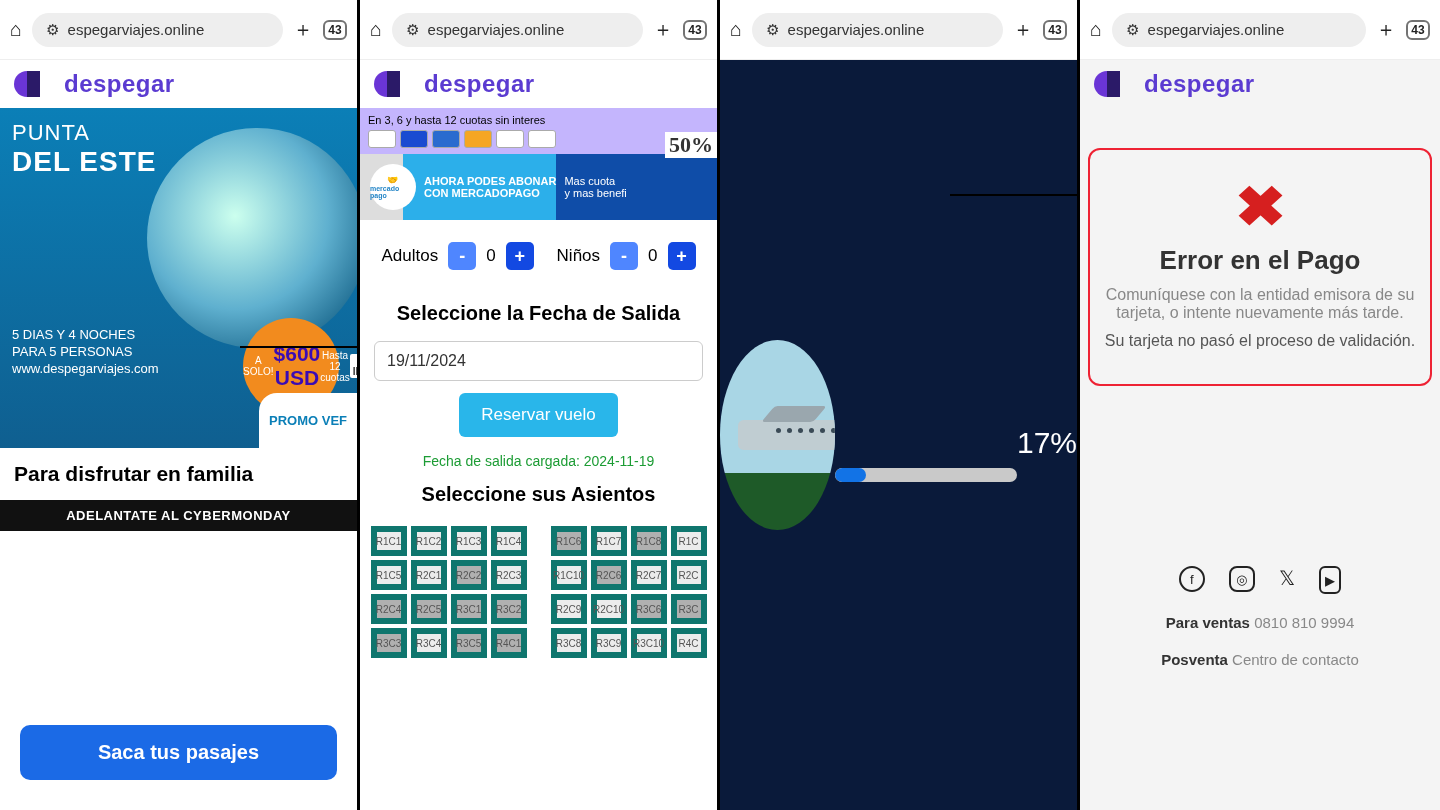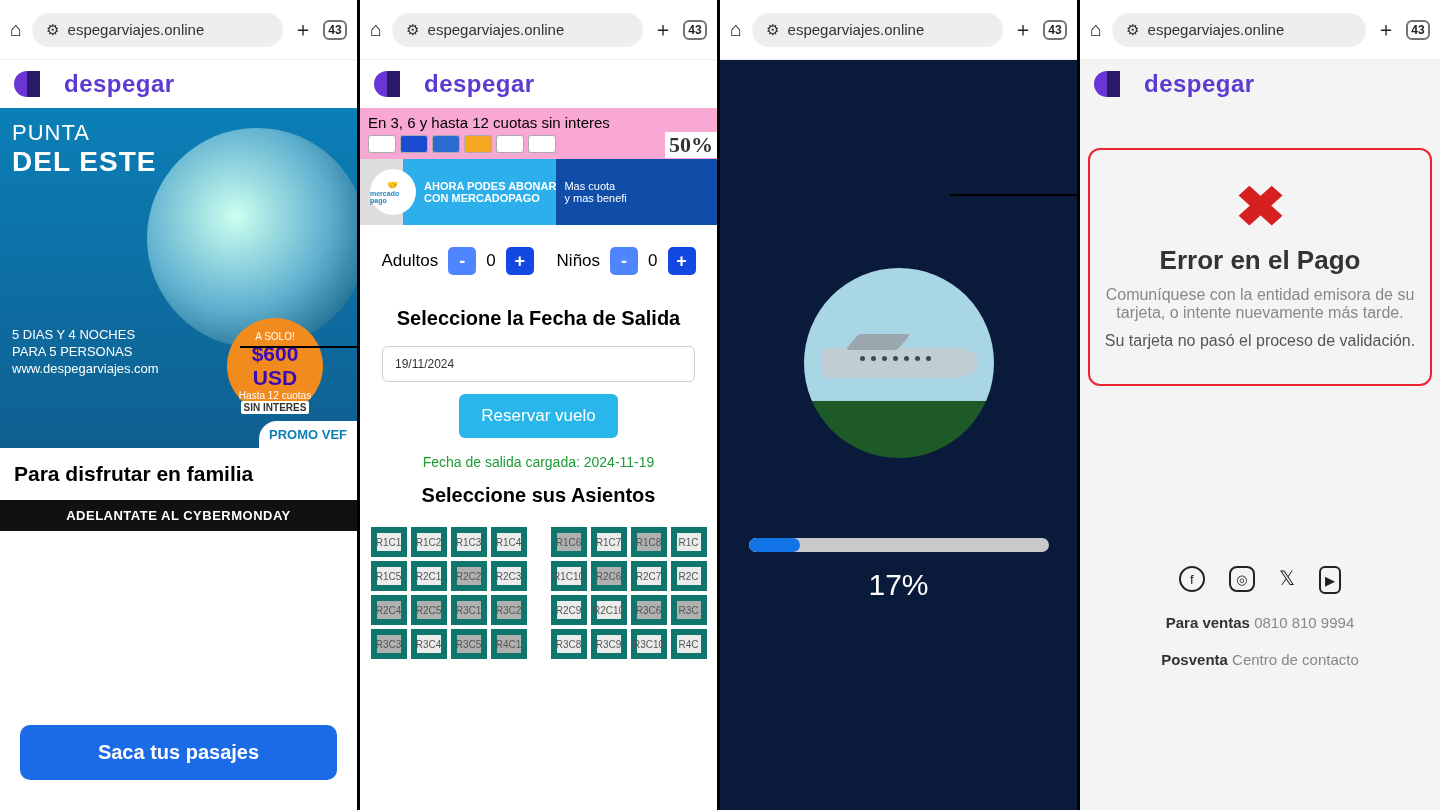--- a/index.html
+++ b/index.html
@@ -9,54 +9,54 @@
 .home-btn,.add-btn,.tab-badge{font-size:20px;color:#222}
 .url-pill{flex:1;background:#eee;border-radius:20px;padding:8px 14px;display:flex;align-items:center;gap:8px;font-size:15px;color:#333}
 .tab-badge{border:2px solid #737373;border-radius:6px;padding:1px 3px;font-size:12px;font-weight:700;min-width:24px;text-align:center}
 .logo-row{padding:10px 14px;display:flex;align-items:center;gap:24px}
 .logo-dot{width:26px;height:26px;border-radius:50% 0 0 50%;background:linear-gradient(90deg,#6a35d6 50%,#2b1a68 50%)}
 .logo-text{color:#5b3bd1;font-weight:700;font-size:24px;letter-spacing:.5px}
 .hero{background:linear-gradient(180deg,#0b7fb7,#0f5f90);color:#fff;padding:12px;position:relative;height:340px}
 .hero h1{font-size:22px;font-weight:300;letter-spacing:1px}
 .hero h1 b{display:block;font-size:28px;font-weight:800}
 .beach{position:absolute;right:-10px;top:20px;width:220px;height:220px;border-radius:50%;background:radial-gradient(circle at 40% 40%,#cfe,#5fb0cf 50%,#1d6a8f 80%)}
-.badge{position:absolute;right:34px;top:210px;background:#f28b1e;border-radius:50%;width:96px;height:96px;display:flex;flex-direction:column;align-items:center;justify-content:flex-end;color:#fff;font-size:10px;text-align:center}
+.badge{position:absolute;right:18px;top:210px;background:#f28b1e;border-radius:50%;width:96px;height:96px;display:flex;flex-direction:row;align-items:center;justify-content:flex-start;color:#fff;font-size:10px;text-align:center}
 .badge .p{color:#3a0bb5;font-weight:900;font-size:21px}
 .hero small{position:absolute;bottom:70px;left:12px;font-size:13px;line-height:1.3}
-.promo-strip{position:absolute;bottom:0;right:0;background:#fff;color:#0b7fb7;font-weight:700;font-size:13px;padding:6px 10px;border-radius:18px 0 0 0}
+.promo-strip{position:absolute;bottom:0;right:0;background:#fff;color:#0b7fb7;font-weight:700;font-size:13px;padding:20px 10px;border-radius:18px 0 0 0}
 .section-h{font-size:21px;font-weight:700;padding:14px}
 .family-card{height:120px;background:#0d1e4a;color:#fff;display:flex;overflow:hidden;position:relative}
 .family-card .photo{width:150px;background:radial-gradient(circle at 50% 60%,#fff,#e6d6b8 60%,#a7886a)}
 .family-card .txt{flex:1;padding:6px 8px;font-size:10px}
 .family-card .blue-pill{display:inline-block;background:#3a7ff5;border-radius:16px;font-size:11px;padding:4px 8px;margin-bottom:4px;color:#fff;font-weight:700}
 .cyber{background:#111;color:#fff;text-align:center;font-weight:800;padding:8px;font-size:13px;letter-spacing:.5px}
 .cta{position:absolute;bottom:30px;left:20px;right:20px;background:#1b6ae6;color:#fff;text-align:center;padding:16px;border-radius:10px;font-size:20px;font-weight:600}
 .arrow{position:absolute;height:2px;background:#000;z-index:50}
 .arrow::after{content:"";position:absolute;right:-1px;top:-5px;border-left:12px solid #000;border-top:6px solid transparent;border-bottom:6px solid transparent}
 
-.payments{background:#f9a8d4;font-size:15px;padding:6px 8px;display:flex;flex-direction:column;gap:4px}
+.payments{background:#c4b5fd;font-size:11px;padding:6px 8px;display:flex;flex-direction:column;gap:4px}
 .cards{display:flex;gap:4px;align-items:center}
 .card-chip{width:28px;height:18px;border-radius:3px;border:1px solid #aaa;display:inline-block;background:#fff}
 .half-off{position:absolute;right:0;top:132px;font-family:serif;font-weight:900;font-size:22px;color:#333;background:#fff;padding:0 4px}
 .mp-bar{background:linear-gradient(90deg,#ddd 12%,#2cafea 12% 55%,#0f4da8 55%);display:flex;align-items:center;gap:8px;padding:10px;color:#fff;font-size:11px;font-weight:700}
 .mp-dot{width:46px;height:46px;border-radius:50%;background:#fff;color:#2586c7;font-size:9px;display:flex;flex-direction:column;align-items:center;justify-content:center}
 .counter-row{display:flex;justify-content:space-around;align-items:center;padding:22px 10px;font-size:17px}
 .counter{display:flex;align-items:center;gap:10px}
 .sq{width:28px;height:28px;border-radius:5px;color:#fff;font-weight:700;display:flex;align-items:center;justify-content:center;font-size:18px}
 .minus{background:#4f86ff}.plus{background:#1349e2}
 .h2{text-align:center;font-size:20px;font-weight:700;padding:10px}
-.date-field{margin:6px 22px;border:1px solid #ccc;border-radius:6px;padding:10px 12px;font-size:12px;color:#333}
+.date-field{margin:6px 14px;border:1px solid #ccc;border-radius:6px;padding:10px 12px;font-size:16px;color:#333}
 .reserve{display:block;margin:12px auto;background:#29b6ea;color:#fff;border:none;border-radius:6px;padding:12px 22px;font-size:17px}
 .loaded{text-align:center;color:#1c9c34;font-size:14px;padding:4px}
 .seats{display:flex;gap:24px;padding:10px 8px 0;justify-content:center}
 .seat-grid{display:grid;grid-template-columns:repeat(4,36px);gap:4px}
 .seat{height:30px;font-size:10px;display:flex;align-items:center;justify-content:center;border:6px solid #0f766e;background:#ececec;color:#555}
 .seat.sel{background:#b0b0b0}
 
-.col3-bg{background:#0a1a3a;height:100%;display:flex;flex-direction:column;align-items:center;justify-content:center;color:#fff}
+.col3-bg{background:#0a1a3a;height:100%;display:flex;flex-direction:row;align-items:center;justify-content:center;color:#fff}
 .plane-circle{width:190px;height:190px;border-radius:50%;overflow:hidden;background:linear-gradient(#a9d6e5 70%,#1e5a28 70%);position:relative}
 .plane{position:absolute;left:18px;top:80px;width:150px;height:30px;background:#c0cdd2;border-radius:15px 40px 40px 15px}
 .plane::before{content:"";position:absolute;left:30px;top:-14px;width:52px;height:16px;background:#9aa7ae;transform:skew(-40deg);border-radius:3px}
 .plane::after{content:"";position:absolute;right:-6px;top:3px;width:16px;height:24px;background:#c0cdd2;border-radius:0 10px 10px 0}
 .windows{position:absolute;left:38px;top:8px;display:flex;gap:6px}
 .windows span{display:block;width:5px;height:5px;border-radius:50%;background:#3a4a56}
 .pbar{width:300px;height:14px;background:#c9c9c9;border-radius:8px;margin-top:80px;overflow:hidden}
 .pbar>div{height:100%;background:#1273e6;border-radius:8px}
 .pct{font-size:30px;margin-top:16px}
 

